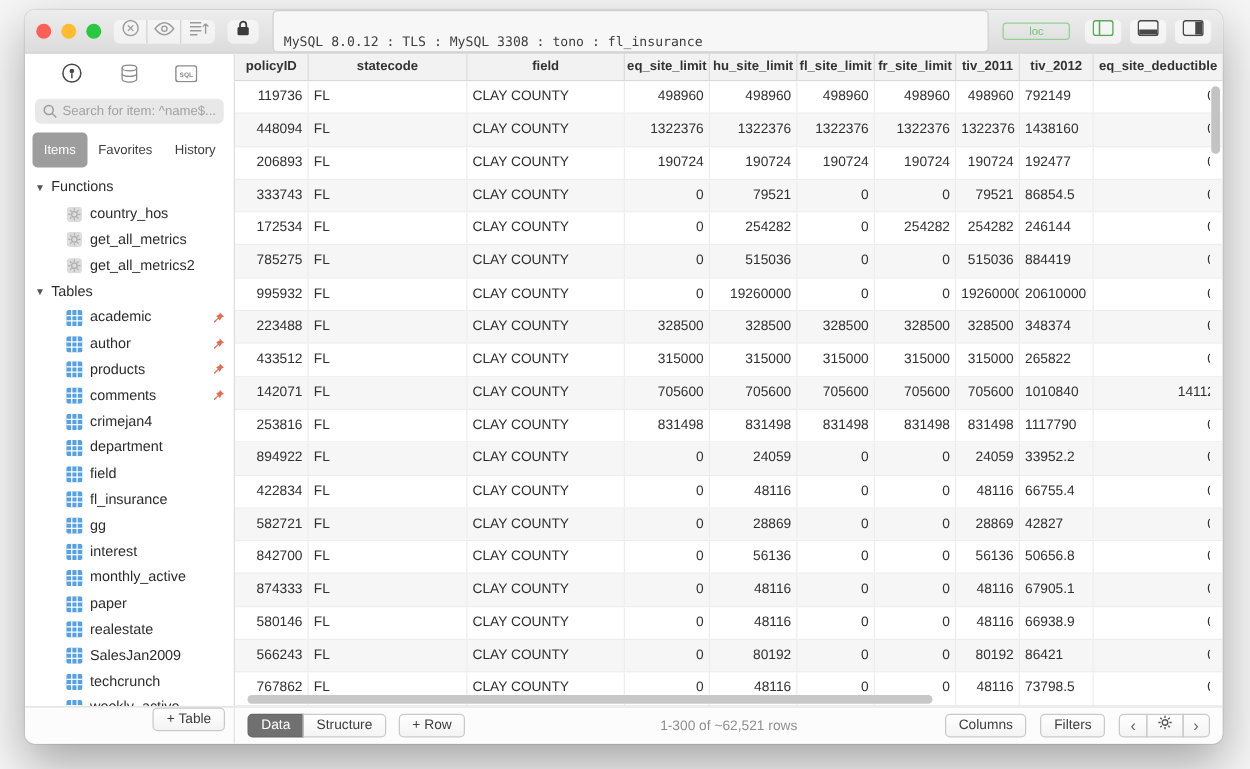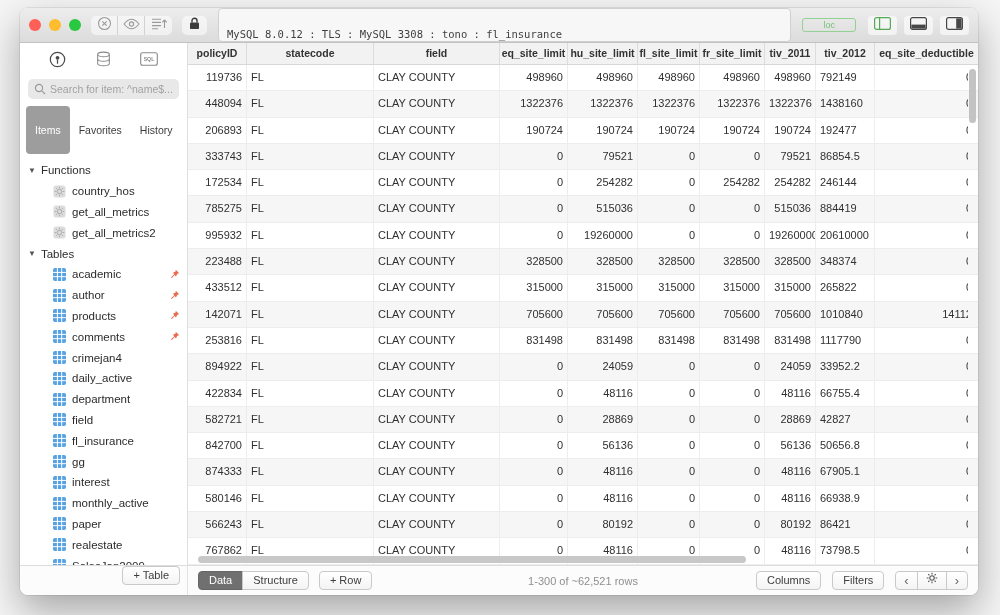--- a/index.html
+++ b/index.html
@@ -26,21 +26,21 @@
   
   .main{flex:1;display:flex;min-height:0}
   .sidebar{flex:0 0 168px;width:168px;border-right:1px solid #dedede;background:#fff;display:flex;flex-direction:column;overflow:hidden}
   .sb-icons{height:26px;margin-top:5px;display:flex;align-items:center;justify-content:space-evenly}
   .sb-search{margin:5px 8px 3px;position:relative}
   .sb-search svg{position:absolute;left:6px;top:4px}
   .sb-search input{width:100%;height:20px;border:none;background:#e8e8e8;border-radius:5px;padding:0 6px 0 22px;
     font-size:10.5px;color:#444;outline:none;font-family:"Liberation Sans",sans-serif}
   ::placeholder{color:#a2a2a2}
   .sb-tabs{display:flex;align-items:center;justify-content:space-between;padding:4px 10px 3px 6px;font-size:10.5px;color:#3d3d3d}
-  .sb-tab{padding:18px 9px;border-radius:4px}
+  .sb-tab{padding:8px 9px;border-radius:4px}
   .sb-tab.active{background:#9d9d9d;color:#fff}
   .tree{flex:1;font-size:11.5px;color:#2c2c2c;padding-top:3px;overflow:hidden}
   .tree-section{height:20.8px;display:flex;align-items:center;padding-left:8px;gap:5px}
   .tri{font-size:8px;color:#555}
   .sb-item{height:20.8px;display:flex;align-items:center;padding-left:33px;gap:6px}
   .sb-item .sb-label{flex:1;white-space:nowrap;overflow:hidden}
   .fn-icon,.tbl-icon,.pin{display:flex;flex:0 0 auto}
   .pin{margin-right:7px}
   
   .content{flex:1;position:relative;overflow:hidden;background:#fff}
@@ -293,30 +293,20 @@
               <span class="sb-label">crimejan4</span>
 
             </div>
             <div class="sb-item">
               <span class="tbl-icon">
                 <svg width="13" height="13" viewBox="0 0 13 13">
                   <rect width="13" height="13" rx="2" fill="#55a1e4"></rect>
                   <path d="M0 4.4h13M0 8.7h13M4.4 0v13M8.7 0v13" stroke="#ffffff" stroke-width="1"></path>
                 </svg>
               </span>
-              <span class="sb-label">daily_active</span>
-
-            </div>
-            <div class="sb-item">
-              <span class="tbl-icon">
-                <svg width="13" height="13" viewBox="0 0 13 13">
-                  <rect width="13" height="13" rx="2" fill="#55a1e4"></rect>
-                  <path d="M0 4.4h13M0 8.7h13M4.4 0v13M8.7 0v13" stroke="#ffffff" stroke-width="1"></path>
-                </svg>
-              </span>
               <span class="sb-label">department</span>
 
             </div>
             <div class="sb-item">
               <span class="tbl-icon">
                 <svg width="13" height="13" viewBox="0 0 13 13">
                   <rect width="13" height="13" rx="2" fill="#55a1e4"></rect>
                   <path d="M0 4.4h13M0 8.7h13M4.4 0v13M8.7 0v13" stroke="#ffffff" stroke-width="1"></path>
                 </svg>
               </span>

